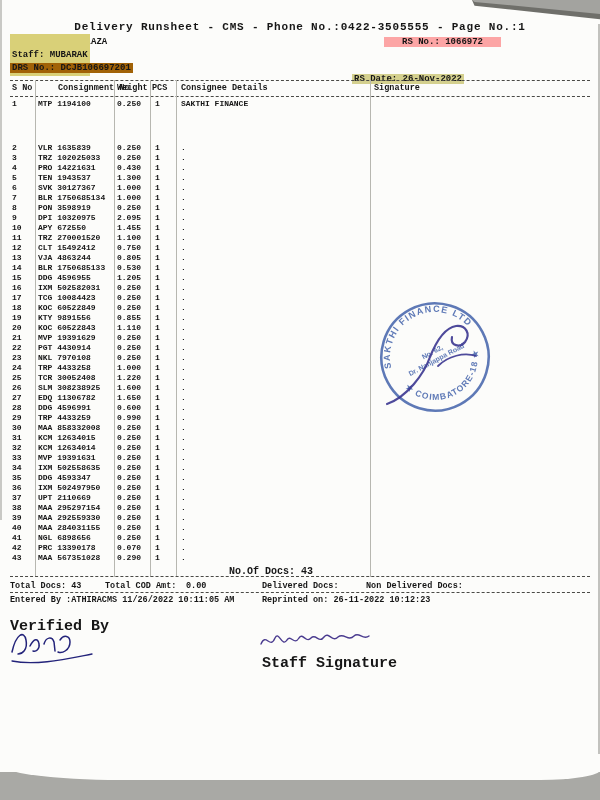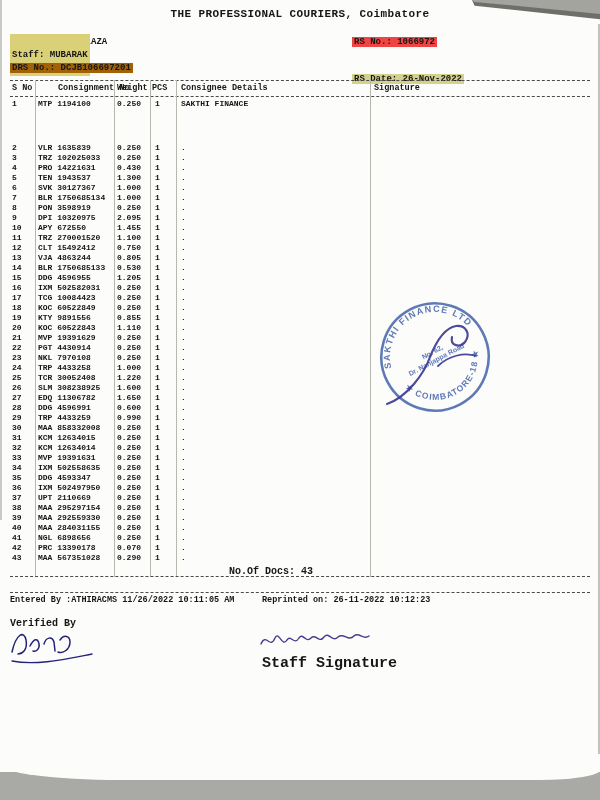--- a/index.html
+++ b/index.html
@@ -24,21 +24,21 @@
   .title{top:8px;left:0;right:0;text-align:center;font-size:11px;letter-spacing:.4px;}
   .subtitle{top:21px;left:0;right:0;text-align:center;font-size:11px;letter-spacing:.8px;}
   .meta{font-size:9px;white-space:nowrap;}
   .m-route{top:37px;left:10px;}
   .m-rsno{top:37px;left:352px;}
   .m-staff{top:50px;left:10px;}
   .m-rsdate{top:50px;left:352px;margin-top:24px;}
   .m-drs{top:63px;left:10px;}
   .hl-yellow{background:#d9d078;padding:16px 2px;}
   .hl-olive{background:#d4d08e;padding:0 2px;}
-  .hl-gray{background:#ef4444;padding:0 2px;}
+  .hl-gray{background:#fca5a5;padding:0 18px;margin-left:32px;}
   .hl-teal{background:#a16207;padding:0 2px;}
 
   .table-area{top:80px;left:10px;width:580px;height:497px;text-align:center;}
   .dash{position:absolute;left:0;right:0;border-top:1px dashed #4a4a46;height:0;}
   .dash1{top:0;} .dash2{top:16px;} .dash3{bottom:0;}
   .vl{position:absolute;top:0;bottom:0;width:1px;background:#b7b7b0;}
   .vl1{left:25px;} .vl2{left:104px;} .vl3{left:140px;} .vl4{left:166px;} .vl5{left:360px;}
   .thead{position:absolute;top:3px;left:0;right:0;height:13px;font-size:8.5px;}
   .thead span{position:absolute;top:0;white-space:nowrap;}
   .h-sno{left:2px;} .h-con{left:28px;margin-left:20px;} .h-wt{left:107px;} .h-pcs{left:142px;}
@@ -51,41 +51,41 @@
   .c-sno{left:2px;} .c-con{left:28px;} .c-wt{left:107px;} .c-pcs{left:145px;} .c-cons{left:171px;}
 
   .no-docs{top:486px;left:171px;font-size:10px;position:absolute;margin-left:48px;}
 
   .totals{top:581px;left:10px;width:580px;height:11px;font-size:8.5px;}
   .totals span{position:absolute;top:0;white-space:nowrap;}
   .t-docs{left:0;} .t-codl{left:95px;} .t-codv{left:176px;} .t-del{left:252px;} .t-ndel{left:356px;}
   .dash-foot{top:592px;left:10px;width:580px;border-top:1px dashed #4a4a46;height:0;}
   .entered{top:595px;left:10px;font-size:8.5px;white-space:nowrap;}
   .reprinted{top:595px;left:262px;font-size:8.5px;white-space:nowrap;}
-  .verified{top:618px;left:10px;font-size:10px;}
+  .verified{top:618px;left:10px;font-size:15px;}
   .staff-lbl{top:655px;left:262px;font-size:15px;}
 
   .stamp{position:absolute;left:376px;top:298px;width:118px;height:118px;opacity:.82;}
   .sig-stamp{position:absolute;left:372px;top:302px;width:130px;height:120px;}
   .sig-verified{position:absolute;left:6px;top:624px;width:95px;height:46px;}
   .sig-staff{position:absolute;left:258px;top:628px;width:140px;height:26px;}
 </style>
 </head>
 <body>
 
 <div class="paper"></div>
 <div class="curl"></div>
 <div class="corner-dark"></div>
 <div class="corner-gray"></div>
 <div class="edge-left"></div>
 <div class="edge-right"></div>
 
 <div class="content">
 
-  <div class="abs title">THE PROFESSIONAL COURIERS, Coimbatore</div>
+  <div class="abs subtitle">Delivery Runsheet - CMS - Phone No.:0422-3505555 - Page No.:1</div>
 
   <div class="abs meta m-route">Route: ASOKA PLAZA</div>
   <div class="abs meta m-rsno"><span class="hl-gray">RS No.: 1066972</span></div>
   <div class="abs meta m-staff"><span class="hl-yellow">Staff: MUBARAK</span></div>
   <div class="abs meta m-rsdate"><span class="hl-olive">RS Date: 26-Nov-2022</span></div>
   <div class="abs meta m-drs"><span class="hl-teal">DRS No.: DCJB106697201</span></div>
 
   <div class="abs table-area">
     <div class="dash dash1"></div>
     <div class="thead">
@@ -404,20 +404,27 @@
     <span class="c-wt">0.290</span>
     <span class="c-pcs">1</span>
     <span class="c-cons">.</span>
   </div>
       </div>
 
     <div class="no-docs">No.Of Docs: 43</div>
     <div class="dash dash3"></div>
   </div>
 
+  <div class="abs totals">
+    <span class="t-docs">Total Docs: 43</span>
+    <span class="t-codl">Total COD Amt:</span>
+    <span class="t-codv">0.00</span>
+    <span class="t-del">Delivered Docs:</span>
+    <span class="t-ndel">Non Delivered Docs:</span>
+  </div>
   <div class="abs dash-foot"></div>
   <div class="abs entered">Entered By :ATHIRACMS 11/26/2022 10:11:05 AM</div>
   <div class="abs reprinted">Reprinted on: 26-11-2022 10:12:23</div>
 
   <div class="abs verified">Verified By</div>
   <div class="abs staff-lbl">Staff Signature</div>
 
   <svg class="stamp" viewBox="0 0 110 110">
     <g transform="rotate(-28 55 55)" fill="#3c5da8">
       <circle cx="55" cy="55" r="50" fill="none" stroke="#3c5da8" stroke-width="2.4"></circle>

